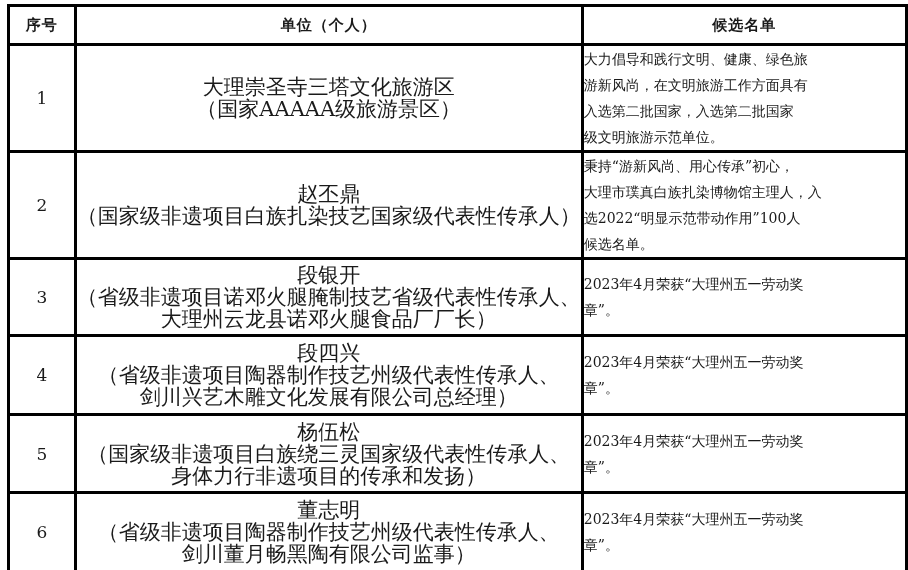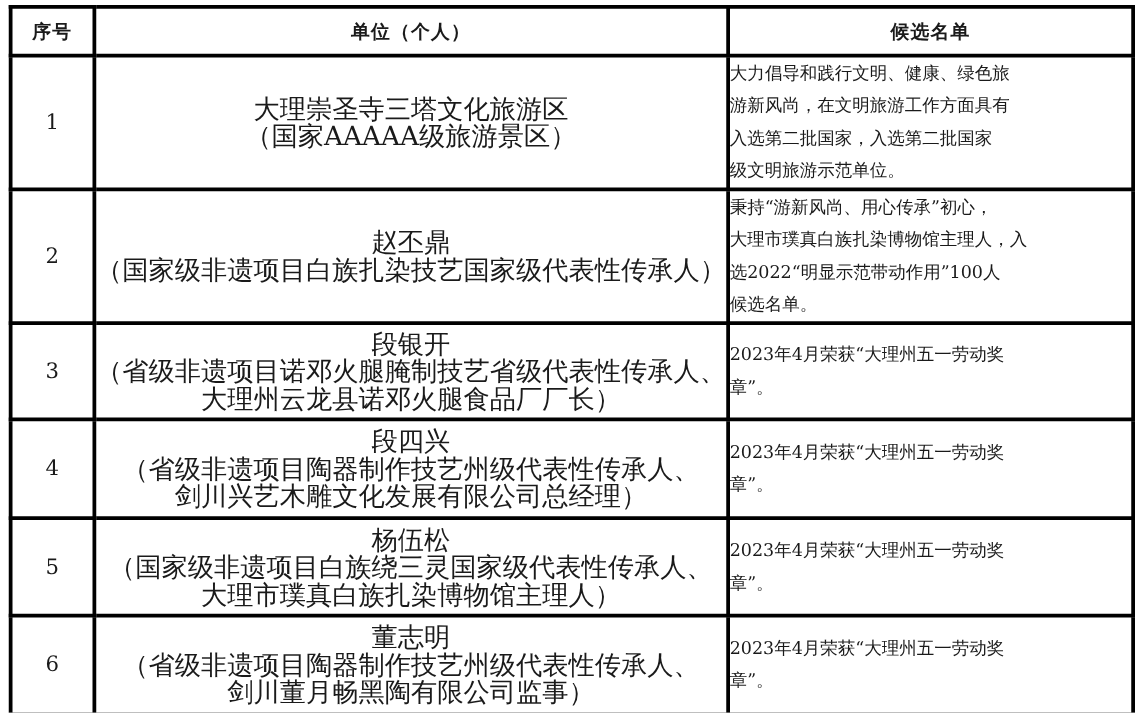--- a/index.html
+++ b/index.html
@@ -79,21 +79,21 @@
       <td class="reason single">
         <span class="line">2023年4月荣获“大理州五一劳动奖</span>
         <span class="line">章”。</span>
       </td>
     </tr>
     <tr style="height:78px">
       <td class="num">5</td>
       <td class="unit">
         <span class="line">杨伍松</span>
         <span class="line">（国家级非遗项目白族绕三灵国家级代表性传承人、</span>
-        <span class="line">大理市璞真白族扎染博物馆主理人）</span>
+        <span class="line">身体力行非遗项目的传承和发扬）</span>
       </td>
       <td class="reason single">
         <span class="line">2023年4月荣获“大理州五一劳动奖</span>
         <span class="line">章”。</span>
       </td>
     </tr>
     <tr style="height:79px">
       <td class="num">6</td>
       <td class="unit">
         <span class="line">董志明</span>

